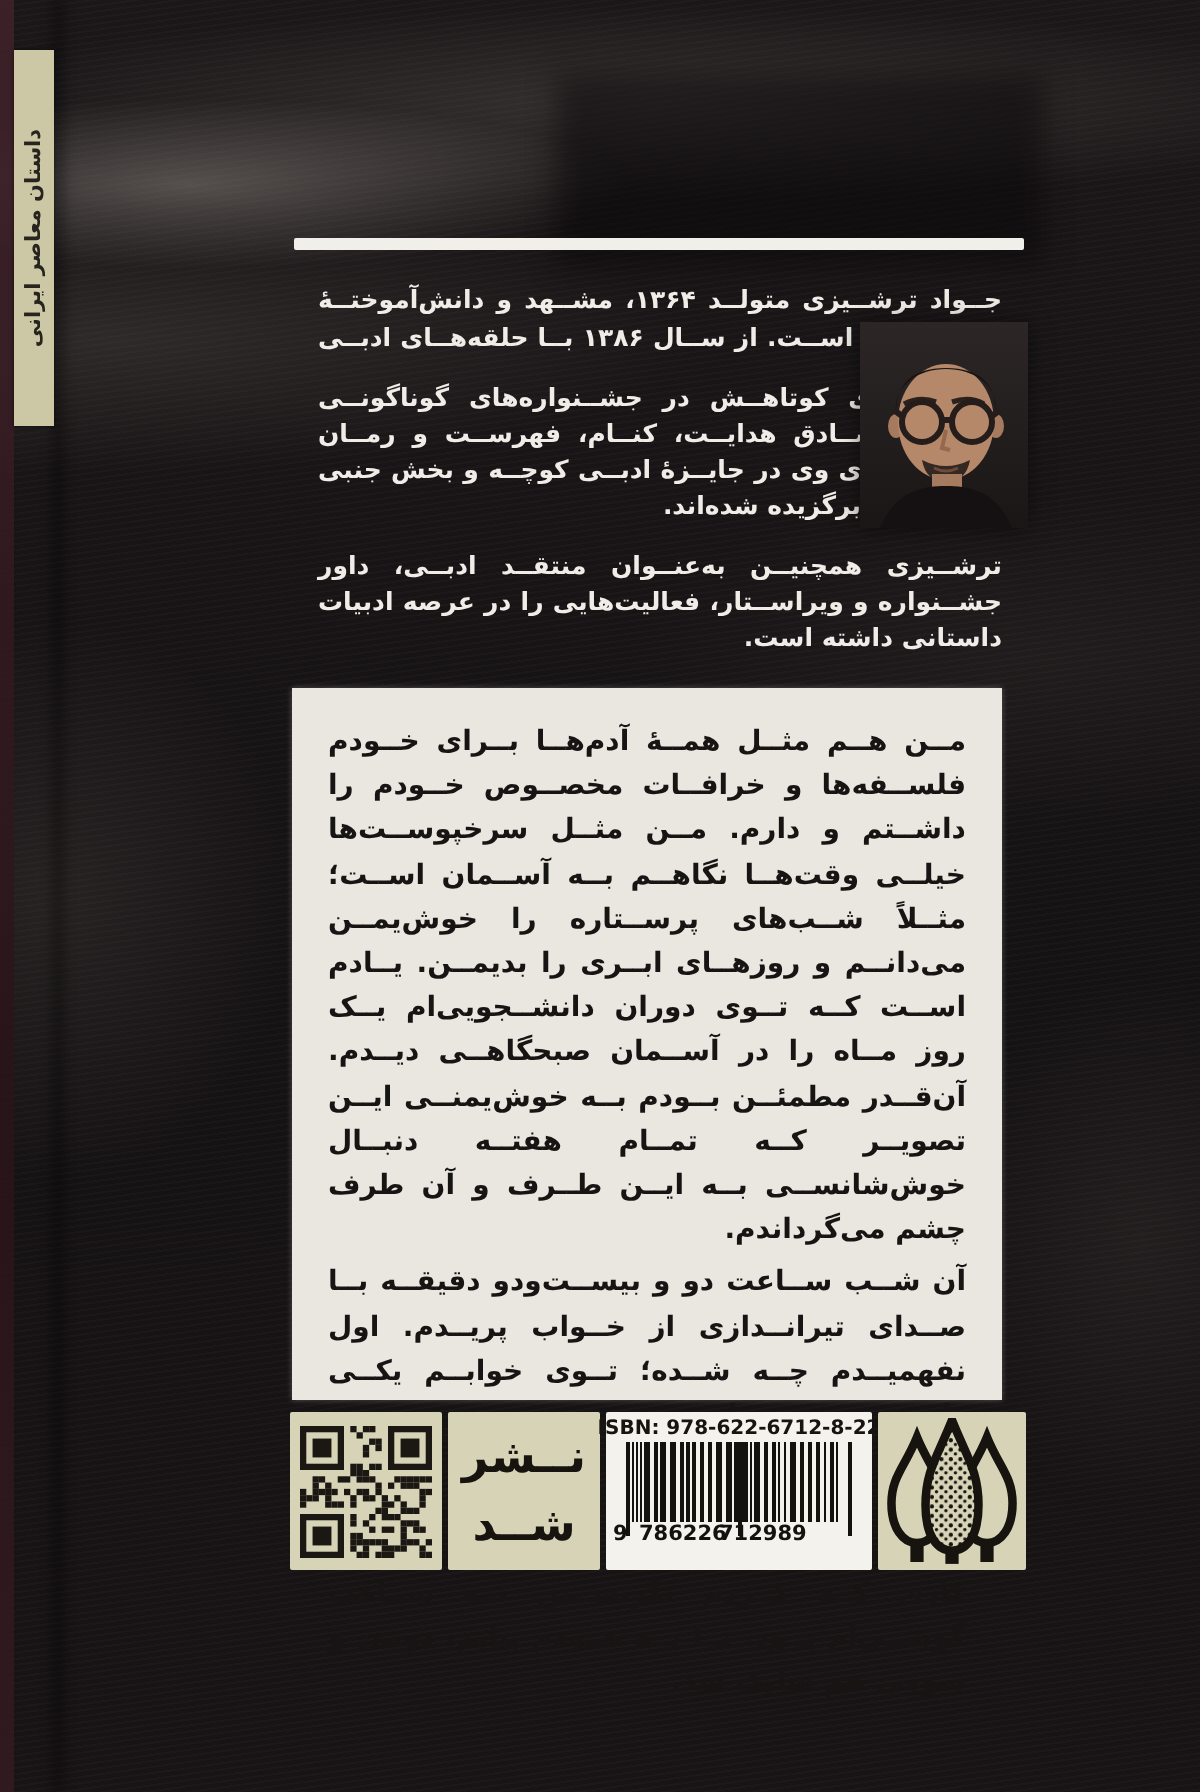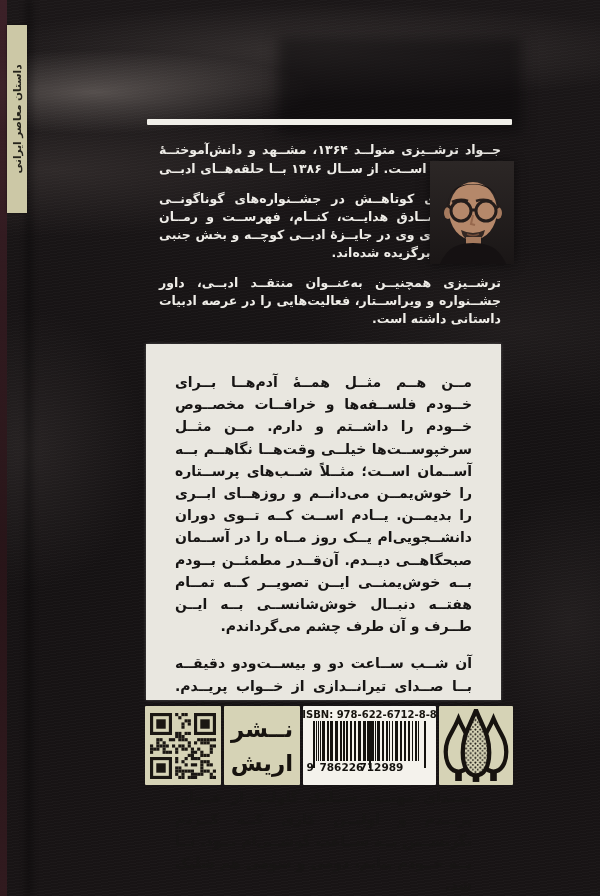--- a/index.html
+++ b/index.html
@@ -22,21 +22,21 @@
   .spine-label .rot{position:absolute;top:100%;left:0;transform-origin:0 0;transform:rotate(-90deg);width:188px;height:20px;line-height:20px;text-align:center;font-size:10.5px;font-weight:bold;color:#26241c;direction:rtl;white-space:nowrap;}
   .divider-bar{position:absolute;left:147px;top:119px;width:365px;height:6px;background:#f1efe9;border-radius:1px;}
   .bio{position:absolute;left:147px;top:128px;width:366px;direction:rtl;color:#efede8;font-weight:bold;font-size:12.5px;line-height:19px;}
   .bio p{margin:12px;text-align:justify;}
   .bio-a{text-align:justify;text-align-last:justify;}
   .bio-b{padding-right:92px;}
   .bio-awards{margin-top:7px !important;line-height:18px;}
   .bio-activities{line-height:18px;}
   .author-photo{position:absolute;top:33px;right:-1px;width:84px;height:103px;overflow:hidden;box-shadow:0 0 10px rgba(0,0,0,.5);}
   .excerpt-box{position:absolute;left:146px;top:344px;width:355px;height:356px;background:#e9e7e0;box-shadow:0 0 3px rgba(255,255,255,.25);padding:12px 14px;box-sizing:border-box;direction:rtl;color:#171514;font-weight:bold;font-size:14px;line-height:22.2px;}
-  .excerpt-box p{margin:15px;text-align:justify;}
+  .excerpt-box p{margin:4px;text-align:justify;}
   .excerpt-box p + p{margin-top:3px;}
   .bottom-strip{position:absolute;left:145px;top:706px;height:79px;display:flex;gap:3px;align-items:stretch;}
   .tile{background:#d6d3b6;border-radius:1px;display:flex;align-items:center;justify-content:center;}
   .tile-qr{width:76px;}
   .tile-pub{width:76px;flex-direction:column;direction:rtl;color:#17130f;font-weight:bold;line-height:34px;font-size:23px;}
   .tile-pub span{display:block;height:34px;}
   .tile-barcode{width:133px;background:#f4f2ec;flex-direction:column;justify-content:flex-start;padding-top:3px;box-sizing:border-box;}
   .isbn-label{font-size:10px;font-weight:bold;color:#17140f;letter-spacing:0;white-space:nowrap;}
   .ean{position:relative;width:126px;height:60px;margin-top:1px;}
   .ean svg{position:absolute;top:0;left:0;}
@@ -224,24 +224,24 @@
             <rect x="46.5" y="3.1" width="15.5" height="15.5" fill="#d6d3b6"></rect>
             <rect x="49.6" y="6.2" width="9.3" height="9.3" fill="#1b1713"></rect>
             <rect x="0" y="43.4" width="21.7" height="21.7"></rect>
             <rect x="3.1" y="46.5" width="15.5" height="15.5" fill="#d6d3b6"></rect>
             <rect x="6.2" y="49.6" width="9.3" height="9.3" fill="#1b1713"></rect>
           </g>
       </svg>
     </div>
     <div class="tile tile-pub" data-interactable="false">
       <span data-interactable="false">نــشر</span>
-      <span data-interactable="false">اریش</span>
+      <span data-interactable="false">شــد</span>
     </div>
     <div class="tile tile-barcode" data-interactable="false">
-      <div class="isbn-label" data-interactable="false">ISBN: 978-622-6712-8-8</div>
+      <div class="isbn-label" data-interactable="false">ISBN: 978-622-6712-8-22</div>
       <div class="ean" data-interactable="false">
         <svg id="bars-svg" width="126" height="47" viewBox="0 0 126 47" data-interactable="false">
           <g id="bars" fill="#14120f">
               <rect x="9" y="0" width="1" height="40"></rect>
               <rect x="11" y="0" width="1" height="40"></rect>
               <rect x="13" y="0" width="1" height="40"></rect>
               <rect x="15" y="0" width="3" height="40"></rect>
               <rect x="20" y="0" width="2" height="40"></rect>
               <rect x="23" y="0" width="3" height="40"></rect>
               <rect x="28" y="0" width="3" height="40"></rect>

